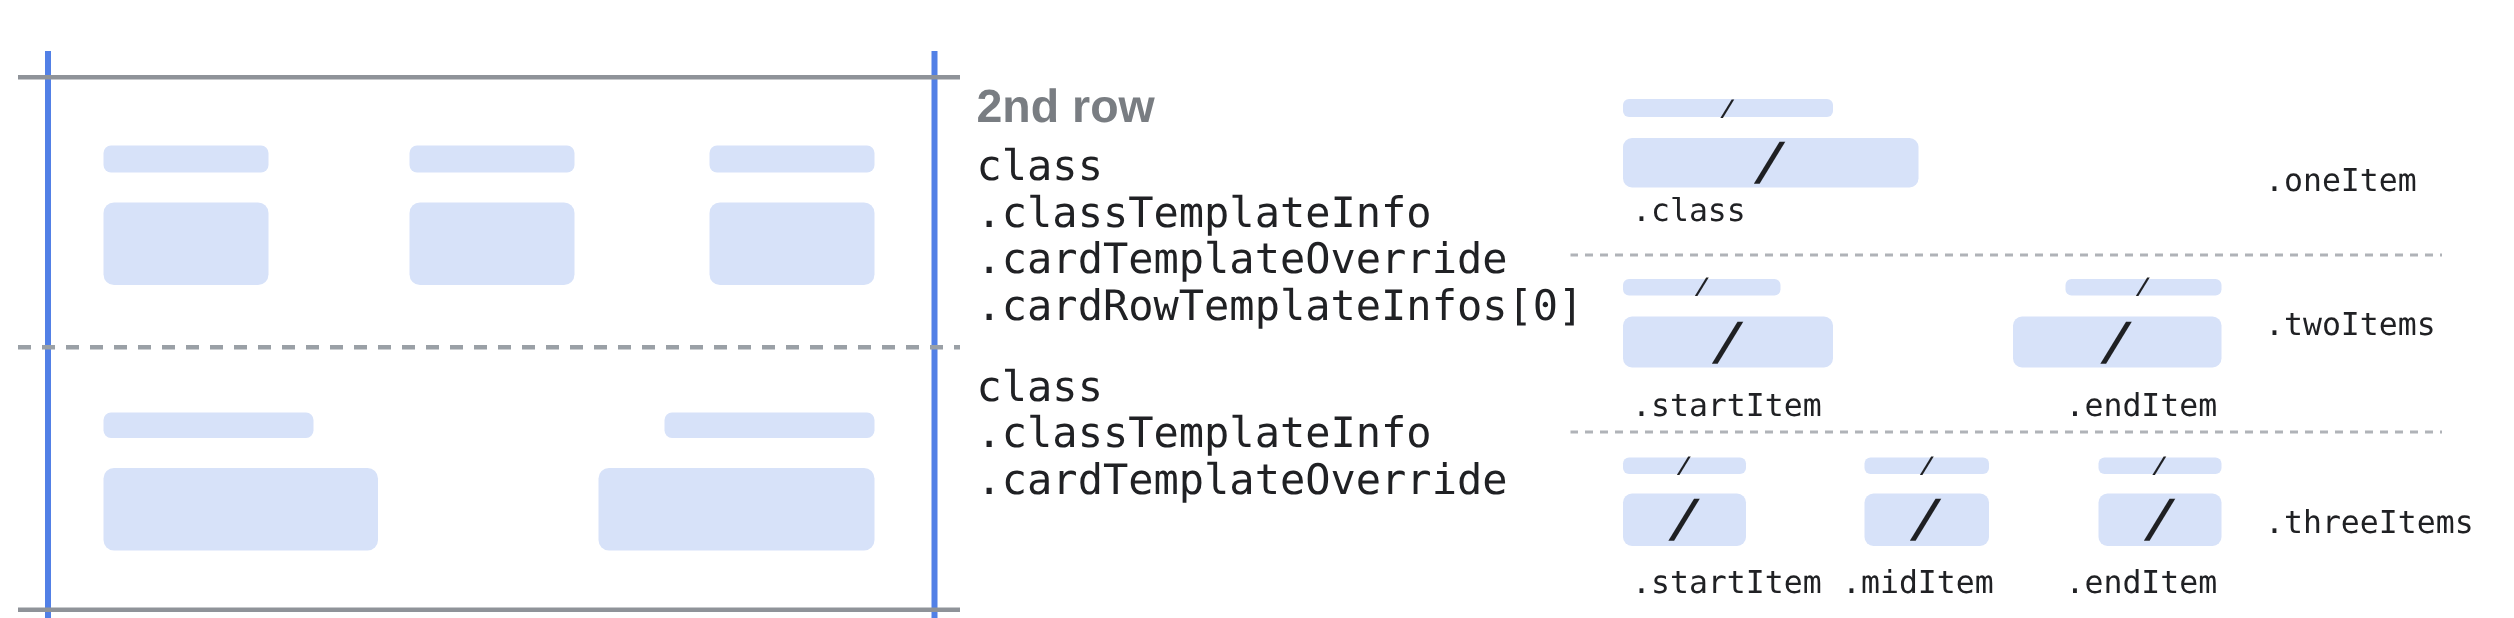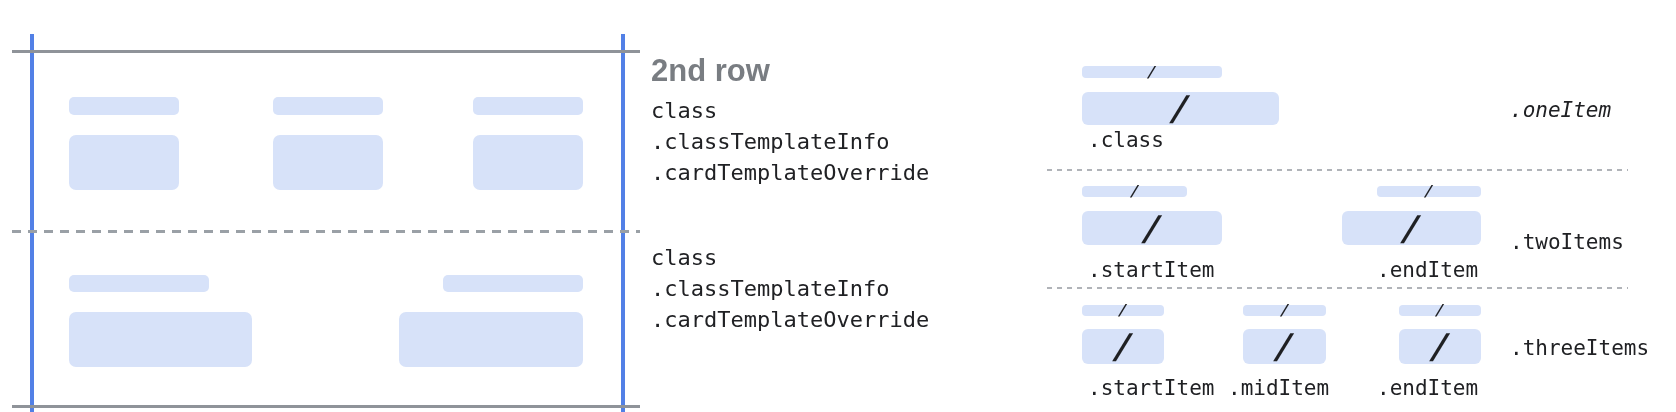--- a/index.html
+++ b/index.html
@@ -34,21 +34,21 @@
   .box{background:var(--fill);border-radius:7px;}
 
   
   .anno{white-space:nowrap;}
   .anno-heading{
     font-size:31px;font-weight:700;color:var(--heading_gray);
     line-height:38px;letter-spacing:0px;
   }
   .anno-code{
     font-family:"DejaVu Sans Mono","Liberation Mono",monospace;
-    font-size:22px;line-height:31px;color:var(--code_dark);
+    font-size:28px;line-height:31px;color:var(--code_dark);
     margin-top:5px;
   }
 
   
   .dot-h{
     height:2px;
     background:repeating-linear-gradient(90deg,var(--dot_gray) 0 5px,transparent 5px 10px);
   }
   .ibar{
     background:var(--fill);border-radius:4px;
@@ -93,59 +93,60 @@
     <div class="abs bar" style="left:443px;top:251px;width:140px;height:17px;"></div>
     <div class="abs box" style="left:399px;top:288px;width:184px;height:55px;"></div>
   </div>
 
   <div class="abs anno" style="left:651px;top:28px;">
     <div class="anno-heading">2nd row</div>
     <div class="anno-code">
       <div>class</div>
       <div>.classTemplateInfo</div>
       <div>.cardTemplateOverride</div>
+      <div>.cardRowTemplateInfos[0]</div>
     </div>
   </div>
 
   <div class="abs anno" style="left:651px;top:213px;">
     <div class="anno-code">
       <div>class</div>
       <div>.classTemplateInfo</div>
       <div>.cardTemplateOverride</div>
     </div>
   </div>
 
   <div>
 
     <div class="abs ibar" style="left:1082px;top:42px;width:140px;height:12px;">
       <span class="slash sm">/</span>
     </div>
     <div class="abs ibar big" style="left:1082px;top:68px;width:197px;height:33px;">
       <span class="slash lg">/</span>
     </div>
     <div class="abs mono-label" style="left:1088px;top:104px;">.class</div>
-    <div class="abs mono-label" style="left:1510px;top:74px;font-style:italic;">.oneItem</div>
+    <div class="abs mono-label" style="left:1510px;top:84px;">.oneItem</div>
 
     <div class="abs dot-h" style="left:1047px;top:145px;width:581px;"></div>
 
     <div class="abs ibar" style="left:1082px;top:162px;width:105px;height:11px;">
       <span class="slash sm">/</span>
     </div>
     <div class="abs ibar big" style="left:1082px;top:187px;width:140px;height:34px;">
       <span class="slash lg">/</span>
     </div>
     <div class="abs ibar" style="left:1377px;top:162px;width:104px;height:11px;">
       <span class="slash sm">/</span>
     </div>
     <div class="abs ibar big" style="left:1342px;top:187px;width:139px;height:34px;">
       <span class="slash lg">/</span>
     </div>
     <div class="abs mono-label" style="left:1088px;top:234px;">.startItem</div>
     <div class="abs mono-label" style="left:1377px;top:234px;">.endItem</div>
-    <div class="abs mono-label" style="left:1510px;top:206px;">.twoItems</div>
+    <div class="abs mono-label" style="left:1510px;top:180px;">.twoItems</div>
 
     <div class="abs dot-h" style="left:1047px;top:263px;width:581px;"></div>
 
     <div class="abs ibar" style="left:1082px;top:281px;width:82px;height:11px;">
       <span class="slash sm">/</span>
     </div>
     <div class="abs ibar big" style="left:1082px;top:305px;width:82px;height:35px;">
       <span class="slash lg">/</span>
     </div>
     <div class="abs ibar" style="left:1243px;top:281px;width:83px;height:11px;">

